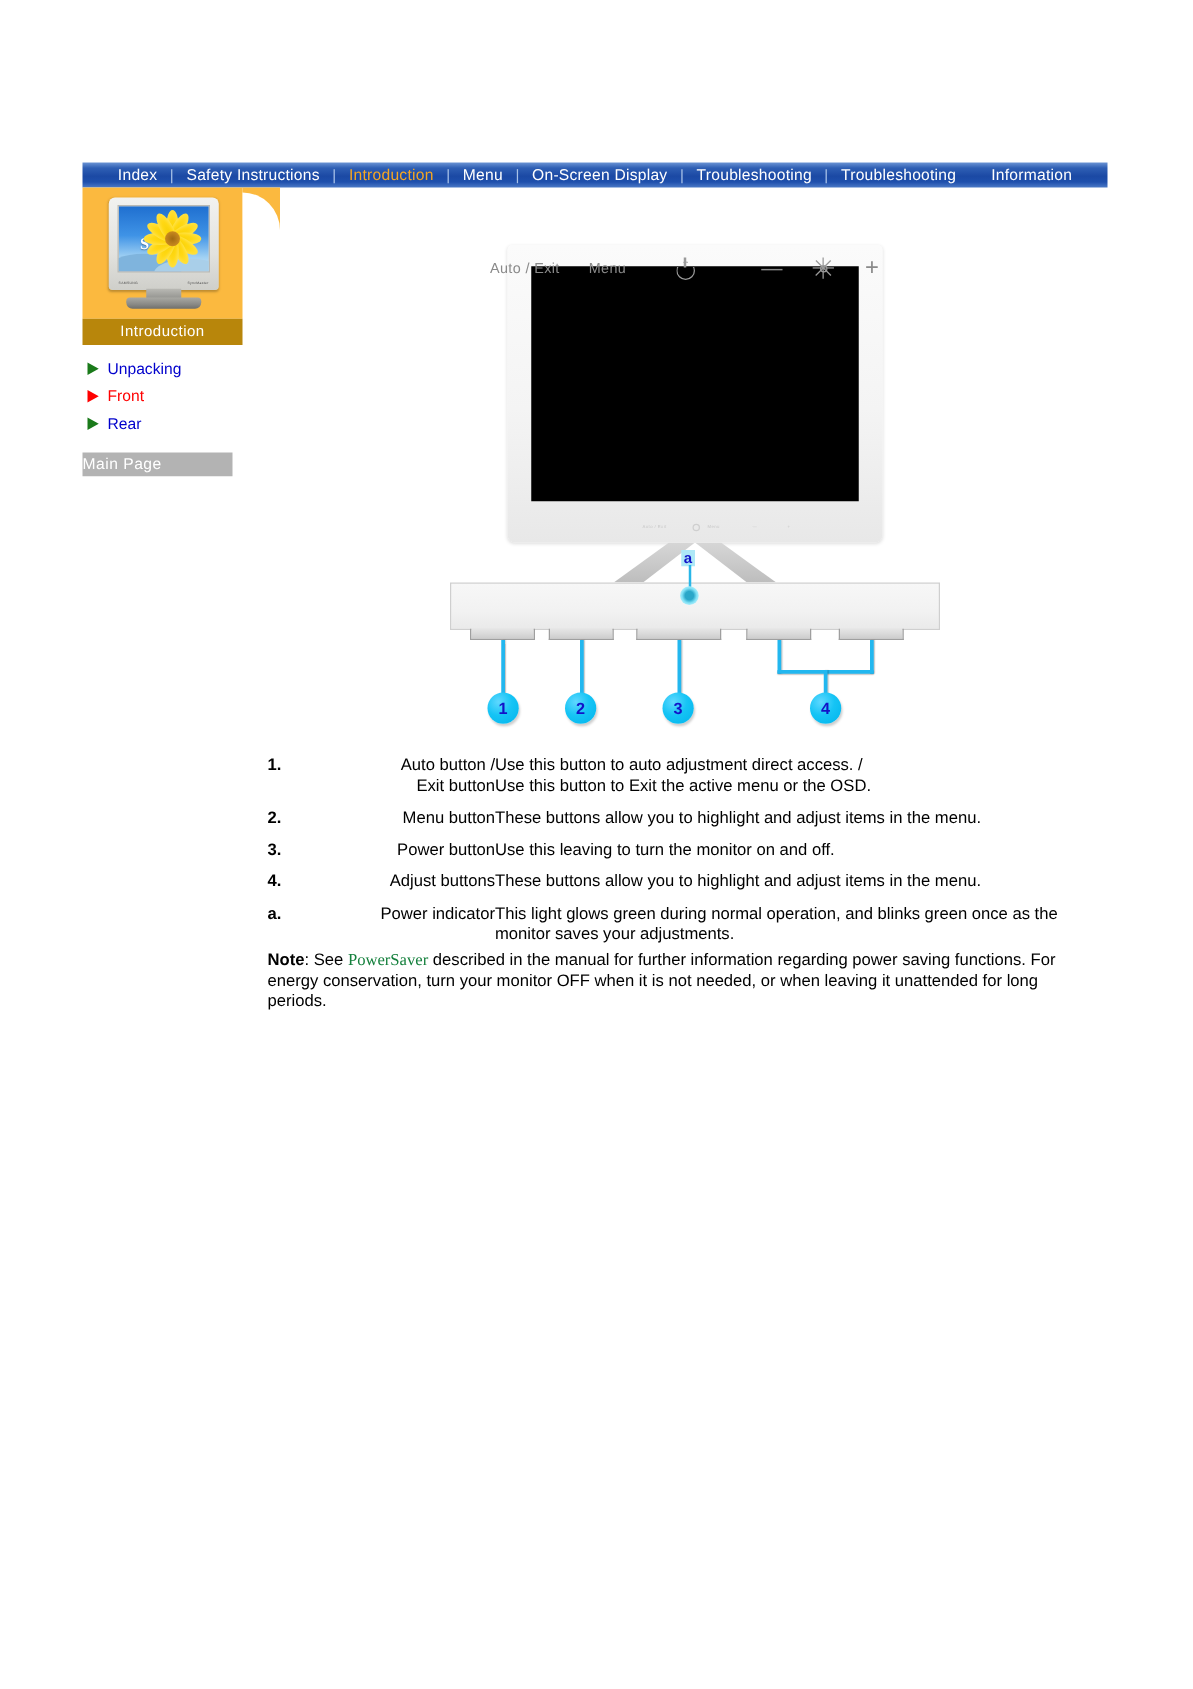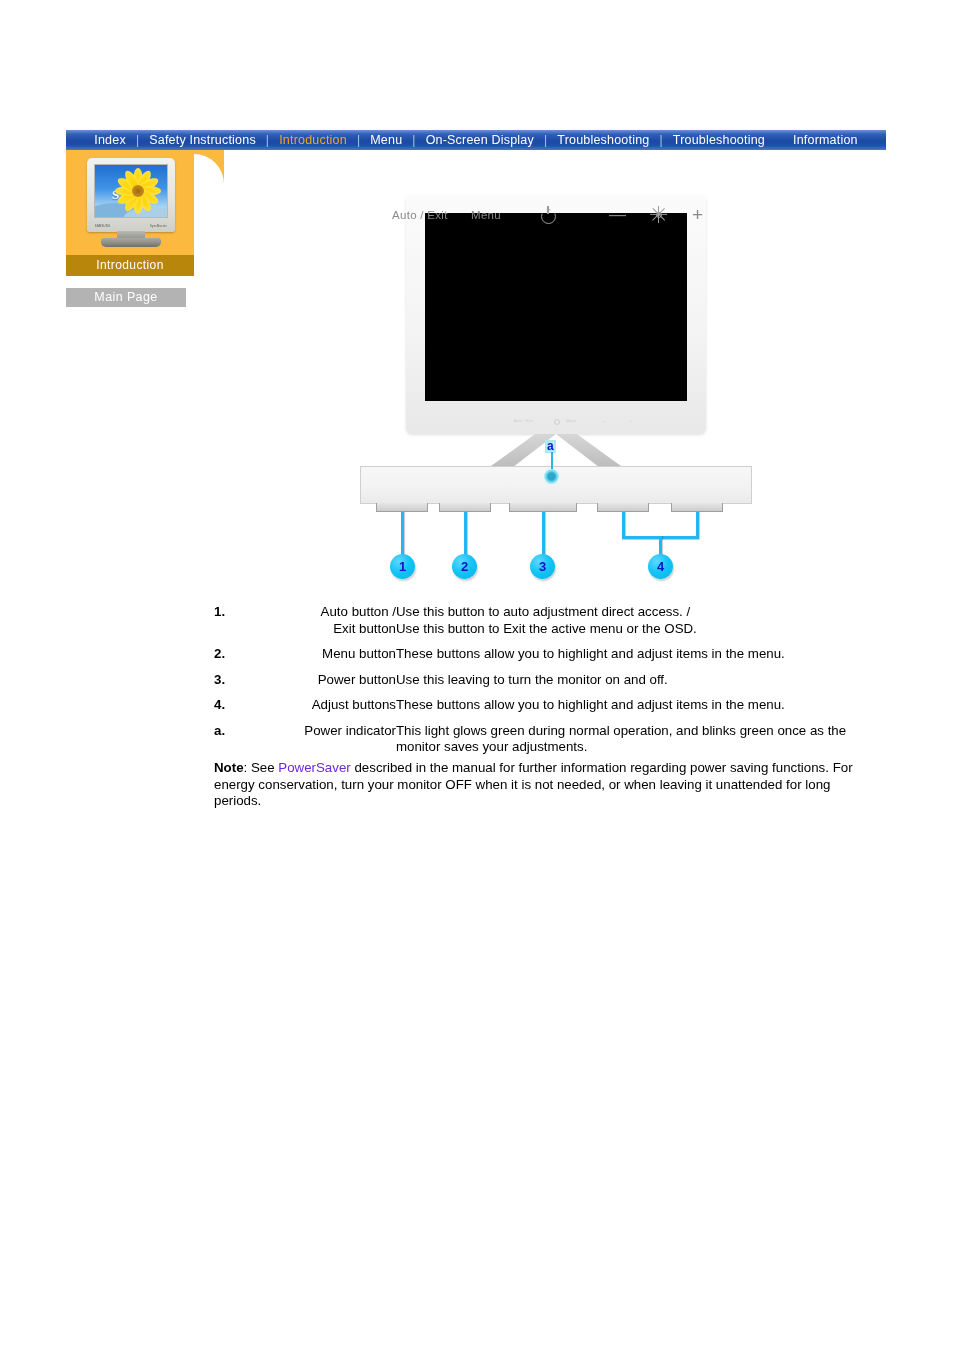--- a/index.html
+++ b/index.html
@@ -228,21 +228,20 @@
   #side-links { margin-top: 8px; }
 
   #main-page-btn {
     margin-top: 12px;
     width: 120px;
     height: 19px;
     background: #b3b3b3;
     color: #ffffff;
     font-size: 12.5px;
     line-height: 19px;
-    text-align: center;
     letter-spacing: .4px;
   }
 
   
   #figure {
     position: absolute;
     left: 346px;
     top: 190px;
     width: 420px;
     height: 400px;
@@ -477,21 +476,21 @@
   #note {
     position: absolute;
     left: 214px;
     top: 760px;
     width: 648px;
     font-size: 13.3px;
     line-height: 16.5px;
     color: #000000;
   }
   #note b { font-weight: bold; }
-  #note .lnk { color: #6d28d9; }
+  #note .lnk { color: #15803d; font-family: Liberation Serif, serif; }
 </style>
 </head>
 <body>
 
 <div id="navbar">
   <span class="nav-item">Index</span>
   <span class="nav-sep">|</span>
   <span class="nav-item">Safety Instructions</span>
   <span class="nav-sep">|</span>
   <span class="nav-item active">Introduction</span>
@@ -537,20 +536,34 @@
         <div class="thumb-brand" style="left:7px;">SAMSUNG</div>
         <div class="thumb-brand" style="right:7px;">SyncMaster</div>
       </div>
       <div id="thumb-neck"></div>
       <div id="thumb-base"></div>
     </div>
   </div>
 
   <div id="side-caption">Introduction</div>
 
+  <div id="side-links">
+    <div class="side-link">
+      <span class="tri"></span>
+      <a href="#">Unpacking</a>
+    </div>
+    <div class="side-link current">
+      <span class="tri"></span>
+      <a href="#">Front</a>
+    </div>
+    <div class="side-link">
+      <span class="tri"></span>
+      <a href="#">Rear</a>
+    </div>
+  </div>
 
   <div id="main-page-btn">Main Page</div>
 </div>
 
 <div id="figure">
 
   <div id="mon-bezel">
     <div id="mon-screen"></div>
     <div id="mon-logo-row">
       <span class="mon-micro" style="left:108px; top:1px;">Auto / Exit</span>

